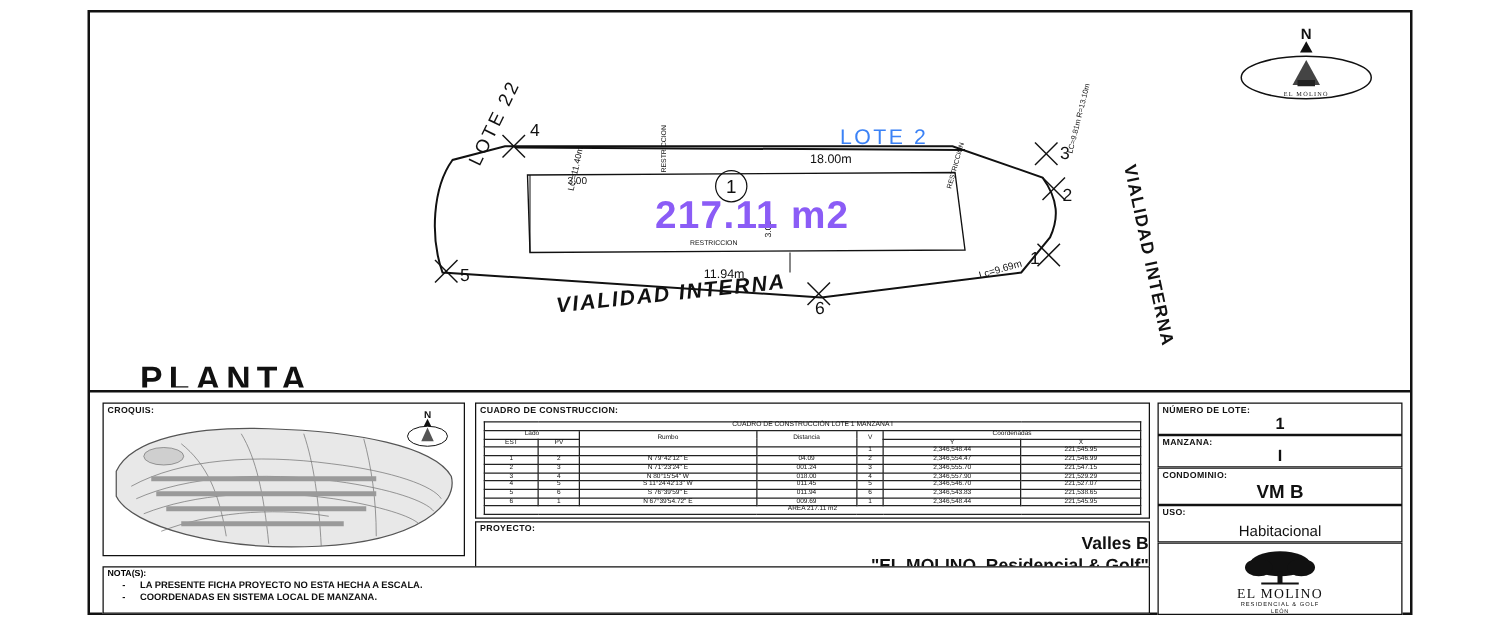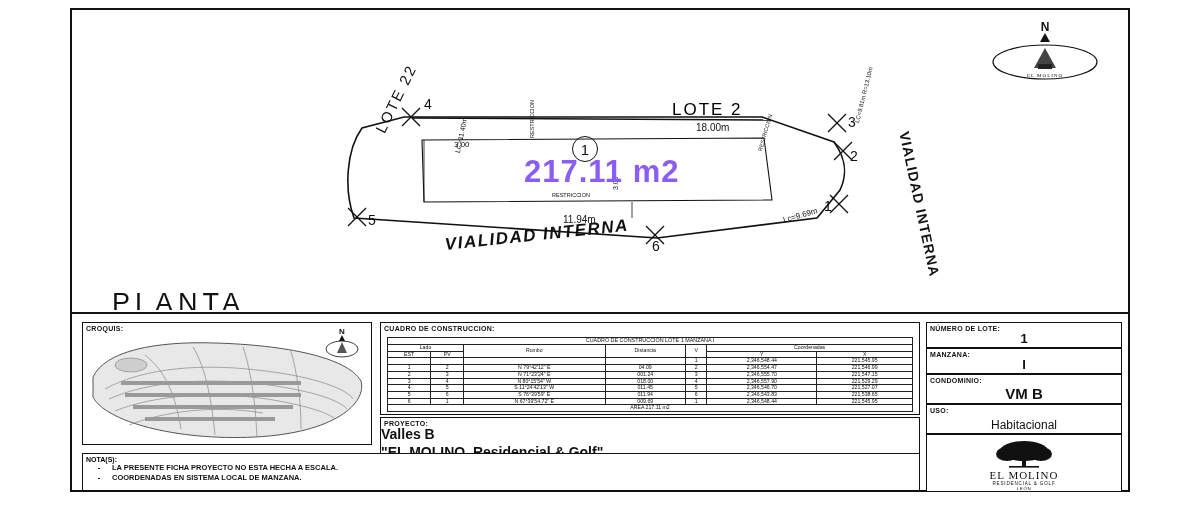--- a/index.html
+++ b/index.html
@@ -21,21 +21,21 @@
   #plan {
     position: absolute;
     left: 0; top: 0; right: 0; height: 300px;
     overflow: hidden;
   }
   #plan svg { position: absolute; left: 0; top: 0; }
   .planta-title {
     position: absolute;
     left: 40px; top: 278px;
     font-size: 27px;
-    font-weight: normal;
+    font-weight: bold;
     letter-spacing: 5px;
     color: #111;
   }
   
   #northrose {
     position: absolute;
     right: 24px; top: 10px;
     width: 118px; height: 64px;
   }
   
@@ -72,21 +72,21 @@
     text-align: center;
     padding: 0 1px;
     font-weight: normal;
     line-height: 1.1;
   }
   .ctitle { font-weight: bold; font-size: 5.4px; }
   
   #proyecto { left: 308px; top: 103px; width: 540px; height: 48px; }
   #proyecto-lines {
     position: absolute; left: 0; right: 0; top: 8px;
-    text-align: left;
+    text-align: right;
   }
   .pl1 { font-size: 14px; font-weight: bold; color:#111; }
   .pl2 { font-size: 14px; font-weight: bold; color:#111; margin-top: 2px; }
   
   #numlote { left: 854px; top: 8px; width: 196px; height: 26px; }
   #manzana { left: 854px; top: 34px; width: 196px; height: 26px; }
   #condominio { left: 854px; top: 60px; width: 196px; height: 30px; }
   #uso { left: 854px; top: 90px; width: 196px; height: 30px; }
   #logo { left: 854px; top: 120px; width: 196px; height: 58px; }
   .bigval {
@@ -148,25 +148,25 @@
         <line x1="756" y1="104" x2="774" y2="122"></line>
           <line x1="774" y1="104" x2="756" y2="122"></line>
       </g>
 
       <g stroke="#111" stroke-width="0.8">
         <line x1="352" y1="130" x2="352" y2="192"></line>
         <line x1="560" y1="192" x2="560" y2="208"></line>
       </g>
     </svg>
 
-    <div style="position:absolute;left:600px;top:90px;font-size:17px;letter-spacing:2px;color:#000000;">LOTE 2</div>
+    <div style="position:absolute;left:600px;top:90px;font-size:17px;letter-spacing:2px;color:#3b82f6;">LOTE 2</div>
 
     <div style="position:absolute;left:300px;top:118px;font-size:15px;letter-spacing:2px;color:#111;transform:rotate(-64deg);transform-origin:left top;">LOTE 22</div>
 
-    <div style="position:absolute;left:624px;top:112px;font-size:10px;color:#111;">18.00m</div>
+    <div style="position:absolute;left:576px;top:112px;font-size:10px;color:#111;">18.00m</div>
 
     <div style="position:absolute;left:491px;top:204px;font-size:10px;color:#111;">11.94m</div>
 
     <div style="position:absolute;left:382px;top:130px;font-size:8px;color:#111;">3.00</div>
 
     <div style="position:absolute;left:382px;top:142px;font-size:7px;color:#111;transform:rotate(-78deg);transform-origin:left top;">LC=11.40m</div>
 
     <div style="position:absolute;left:782px;top:112px;font-size:6px;color:#111;transform:rotate(-76deg);transform-origin:left top;">LC=9.81m R=13.10m</div>
 
     <div style="position:absolute;left:710px;top:206px;font-size:8px;color:#111;transform:rotate(-16deg);transform-origin:left top;">Lc=9.69m</div>

